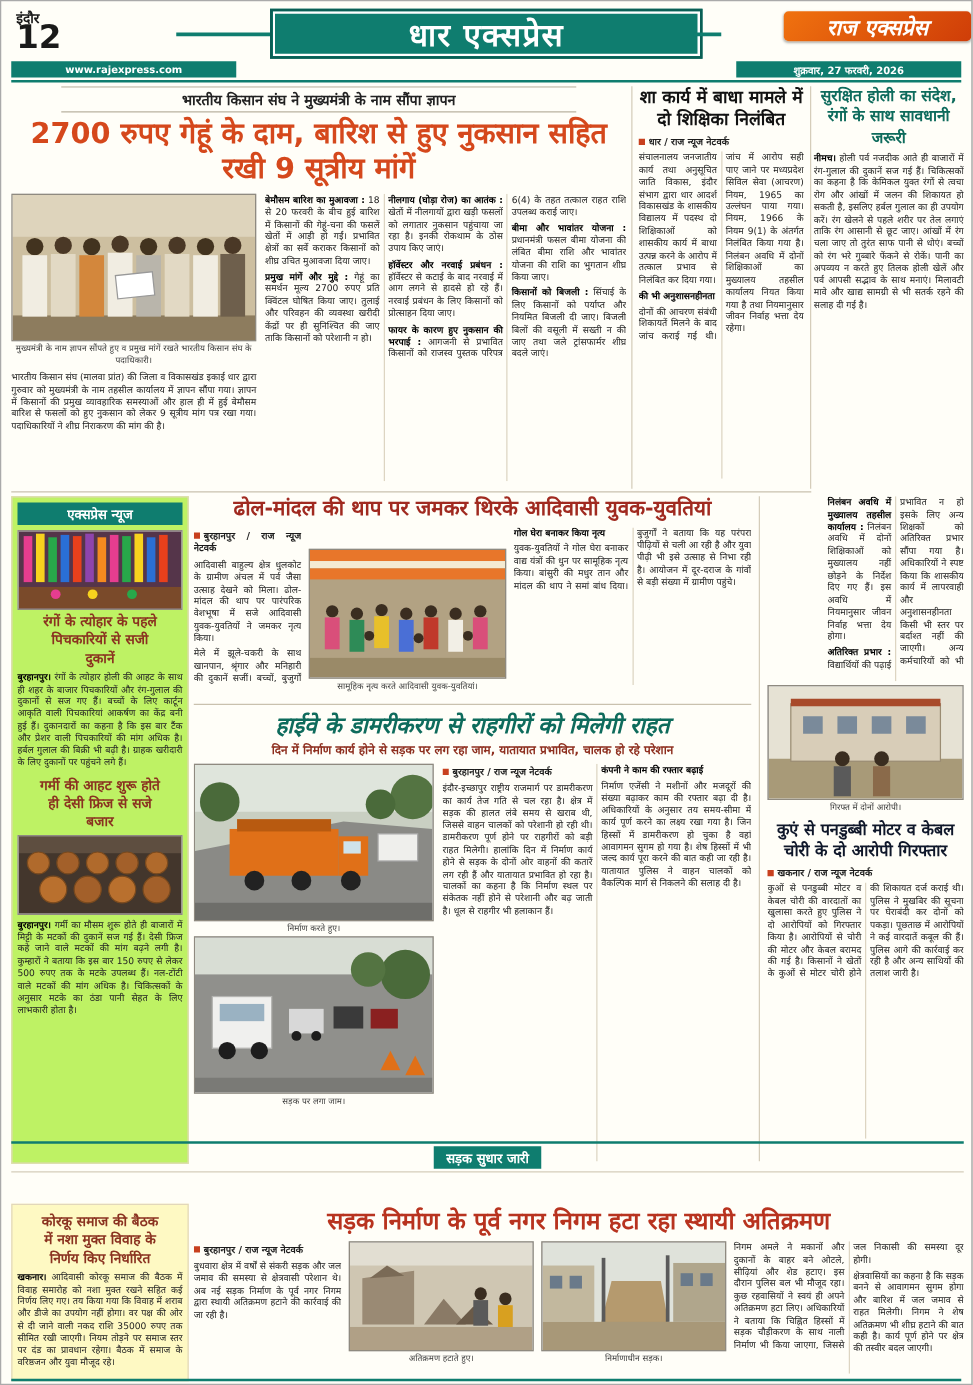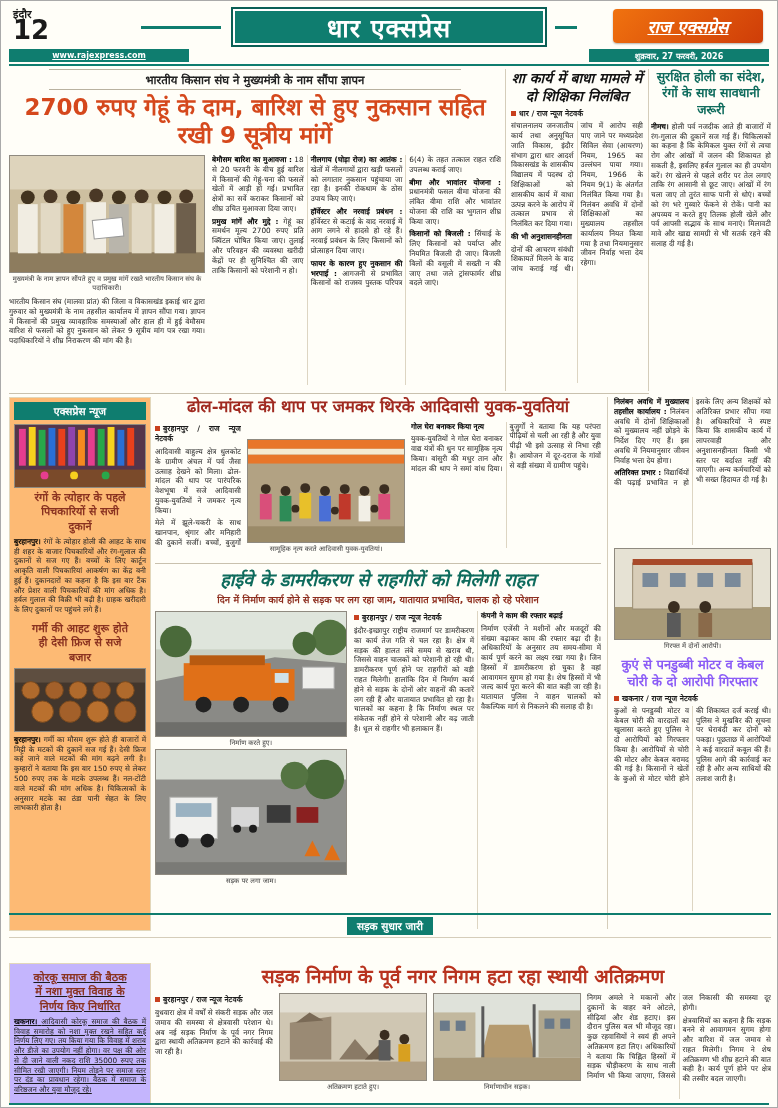--- a/index.html
+++ b/index.html
@@ -16,51 +16,51 @@
 .photo svg{display:block;width:100%;height:100%;}
 .cols2{column-count:2;column-gap:7px;column-rule:1px solid #ddd5c2;}
 .cols3{column-count:3;column-gap:7px;column-rule:1px solid #ddd5c2;}
 .sep{position:absolute;background:#c9c1ae;height:1px;}
 
 
 .header{position:absolute;top:0;left:0;right:0;height:64px;}
 .city{position:absolute;top:5px;left:12px;font-size:11px;font-weight:bold;}
 .pageno{position:absolute;top:16px;left:12px;font-size:26px;font-weight:bold;line-height:1;}
 .strip{position:absolute;top:48px;height:13px;background:#0f7d6f;color:#fff;font-size:8px;font-weight:bold;display:flex;align-items:center;justify-content:center;}
-.strip.left{left:8px;width:180px;text-decoration:underline;}
+.strip.left{left:8px;width:180px;}
 .strip.right{right:8px;width:180px;}
-.masthead{position:absolute;top:6px;left:50%;transform:translateX(-50%);width:316px;height:40px;background:#0f7d6f;border:2px solid #0a5f55;box-shadow:inset 0 0 0 2px #fff;display:flex;align-items:center;justify-content:center;color:#fff;font-size:25px;font-weight:bold;letter-spacing:1px;}
+.masthead{position:absolute;top:6px;left:50%;transform:translateX(-50%);width:346px;height:40px;background:#0f7d6f;border:2px solid #0a5f55;box-shadow:inset 0 0 0 2px #fff;display:flex;align-items:center;justify-content:center;color:#fff;font-size:25px;font-weight:bold;letter-spacing:1px;}
 .mast-line{position:absolute;top:25px;height:3px;background:#0f7d6f;}
 .mast-line.l{left:140px;width:80px;}
 .mast-line.r{right:200px;width:22px;}
-.brand{position:absolute;top:8px;right:14px;width:150px;height:34px;background:linear-gradient(135deg,#f0720f,#cf3d08);color:#fff;font-size:17px;font-weight:bold;font-style:italic;display:flex;align-items:center;justify-content:center;border-radius:4px;box-shadow:0 1px 2px rgba(0,0,0,.3);text-decoration:underline;}
+.brand{position:absolute;top:8px;right:0;width:150px;height:24px;background:linear-gradient(135deg,#f0720f,#cf3d08);color:#fff;font-size:17px;font-weight:bold;font-style:italic;display:flex;align-items:center;justify-content:center;border-radius:4px;box-shadow:0 1px 2px rgba(0,0,0,.3);}
 .hdr-rule{position:absolute;top:63px;left:8px;right:8px;height:2px;background:#0f7d6f;}
 .footer-rule{position:absolute;bottom:2px;left:8px;right:8px;height:2px;background:#0f7d6f;}
 
 
 #lead{top:68px;left:8px;width:492px;height:322px;overflow:hidden;}
 .kicker{text-align:center;margin:0 40px 3px;border-top:1px solid #b9b2a0;border-bottom:1px solid #b9b2a0;padding:2px 0;font-size:11.5px;font-weight:bold;color:#222;}
 .lead-headline{text-align:center;font-size:23px;line-height:1.22;color:#d5481c;font-weight:bold;margin:2px 6px 6px;}
 .lead-flex{display:flex;gap:7px;}
 .lead-left{width:196px;flex:none;}
 .lead-photo{width:196px;height:118px;}
 .lead-left .body-text{margin-top:3px;}
 .lead-right{flex:1;height:230px;overflow:hidden;}
 
 
 #suspension{top:68px;left:504px;width:144px;height:322px;padding:0 5px;border-left:1px solid #d5cdba;border-right:1px solid #d5cdba;overflow:hidden;}
-#suspension h2{font-size:14px;line-height:1.3;text-align:center;color:#121212;margin-bottom:3px;font-style:italic;}
+#suspension h2{font-size:14px;line-height:1.3;text-align:center;color:#121212;margin-bottom:3px;}
 #suspension .cols2{height:262px;overflow:hidden;}
 
 
 #holi{top:68px;left:650px;width:120px;height:322px;overflow:hidden;}
 #holi h2{font-size:12.5px;line-height:1.3;text-align:center;color:#0e6b5c;margin-bottom:4px;}
 
 
-#sidebar{top:396px;left:8px;width:142px;height:534px;background:#fdba74;border:1px solid #e2d7bb;padding:4px;overflow:hidden;}
+#sidebar{top:396px;left:8px;width:142px;height:534px;background:#bef264;border:1px solid #e2d7bb;padding:4px;overflow:hidden;}
 .section-label{background:#0f7d6f;color:#fff;font-size:10.5px;font-weight:bold;text-align:center;padding:2px 4px;margin-bottom:4px;}
 .sb-photo{width:100%;height:64px;margin-bottom:3px;}
 #sidebar h3,#korku h3{font-size:11px;line-height:1.3;color:#8a3220;text-align:center;margin:3px 16px;}
 .sb-article{margin-bottom:7px;}
 
 
 #dhol{top:396px;left:154px;width:446px;height:164px;overflow:hidden;}
 #dhol h2{font-size:16.5px;color:#a02a20;text-align:center;line-height:1.25;margin-bottom:4px;}
 .dhol-flex{display:flex;gap:6px;}
 .dhol-col1{width:86px;flex:none;height:126px;overflow:hidden;}
@@ -72,39 +72,39 @@
 #highway{top:564px;left:154px;width:446px;height:364px;overflow:hidden;}
 #highway h2{font-size:18px;color:#0e6b5c;text-align:center;margin:2px 0;font-style:italic;}
 .hw-standfirst{font-size:9.5px;font-weight:bold;color:#8e2f1f;text-align:center;margin-bottom:5px;}
 .hw-flex{display:flex;gap:7px;}
 .hw-photos{width:192px;flex:none;}
 .hw-photo{width:192px;height:126px;}
 .hw-text{flex:1;height:322px;overflow:hidden;}
 
 
 #rightcol{top:396px;left:606px;width:164px;height:532px;border-left:1px solid #d5cdba;padding-left:6px;overflow:hidden;}
-.rc-cont{height:148px;overflow:hidden;}
+.rc-cont{height:148px;overflow:hidden;margin-left:48px;}
 .rc-photo{width:100%;height:92px;margin-top:3px;}
-#rightcol h2{font-size:13px;color:#8b5cf6;text-align:center;line-height:1.3;margin:5px 0 2px;}
+#rightcol h2{font-size:13px;color:#0f172a;text-align:center;line-height:1.3;margin:5px 0 2px;}
 .rc-body{height:205px;overflow:hidden;}
 
 
 #sadak-band{top:912px;left:8px;width:762px;height:25px;display:flex;align-items:center;gap:10px;border-top:2px solid #0f7d6f;border-bottom:1px solid #d5cdba;padding:2px 0;justify-content:center;}
 .sadak-label{background:#0f7d6f;color:#fff;font-weight:bold;font-size:10.5px;padding:2px 10px;flex:none;}
 .sadak-standfirst{font-size:10.5px;font-weight:bold;color:#8e2f1f;flex:1;text-align:center;}
 #sadak{top:962px;left:154px;width:616px;height:142px;overflow:hidden;}
 #sadak h2{font-size:19px;color:#b8331f;text-align:center;margin-bottom:4px;}
 .sadak-flex{display:flex;gap:6px;}
 .sadak-col1{width:118px;flex:none;height:106px;overflow:hidden;}
 .sadak-pwrap{width:148px;flex:none;}
 .sadak-photo{width:148px;height:88px;}
 .sadak-col4{flex:1;height:106px;overflow:hidden;}
 
 
-#korku{top:962px;left:8px;width:142px;height:142px;background:#c4b5fd;border:1px solid #e2d7bb;padding:4px;overflow:hidden;text-decoration:underline;}
+#korku{top:962px;left:8px;width:142px;height:142px;background:#fef9c3;border:1px solid #e2d7bb;padding:4px;overflow:hidden;}
 </style>
 </head>
 <body>
 
 <div class="page">
 
   <div class="header">
     <div class="city">इंदौर</div>
     <div class="pageno">12</div>
     <div class="strip left">www.rajexpress.com</div>

